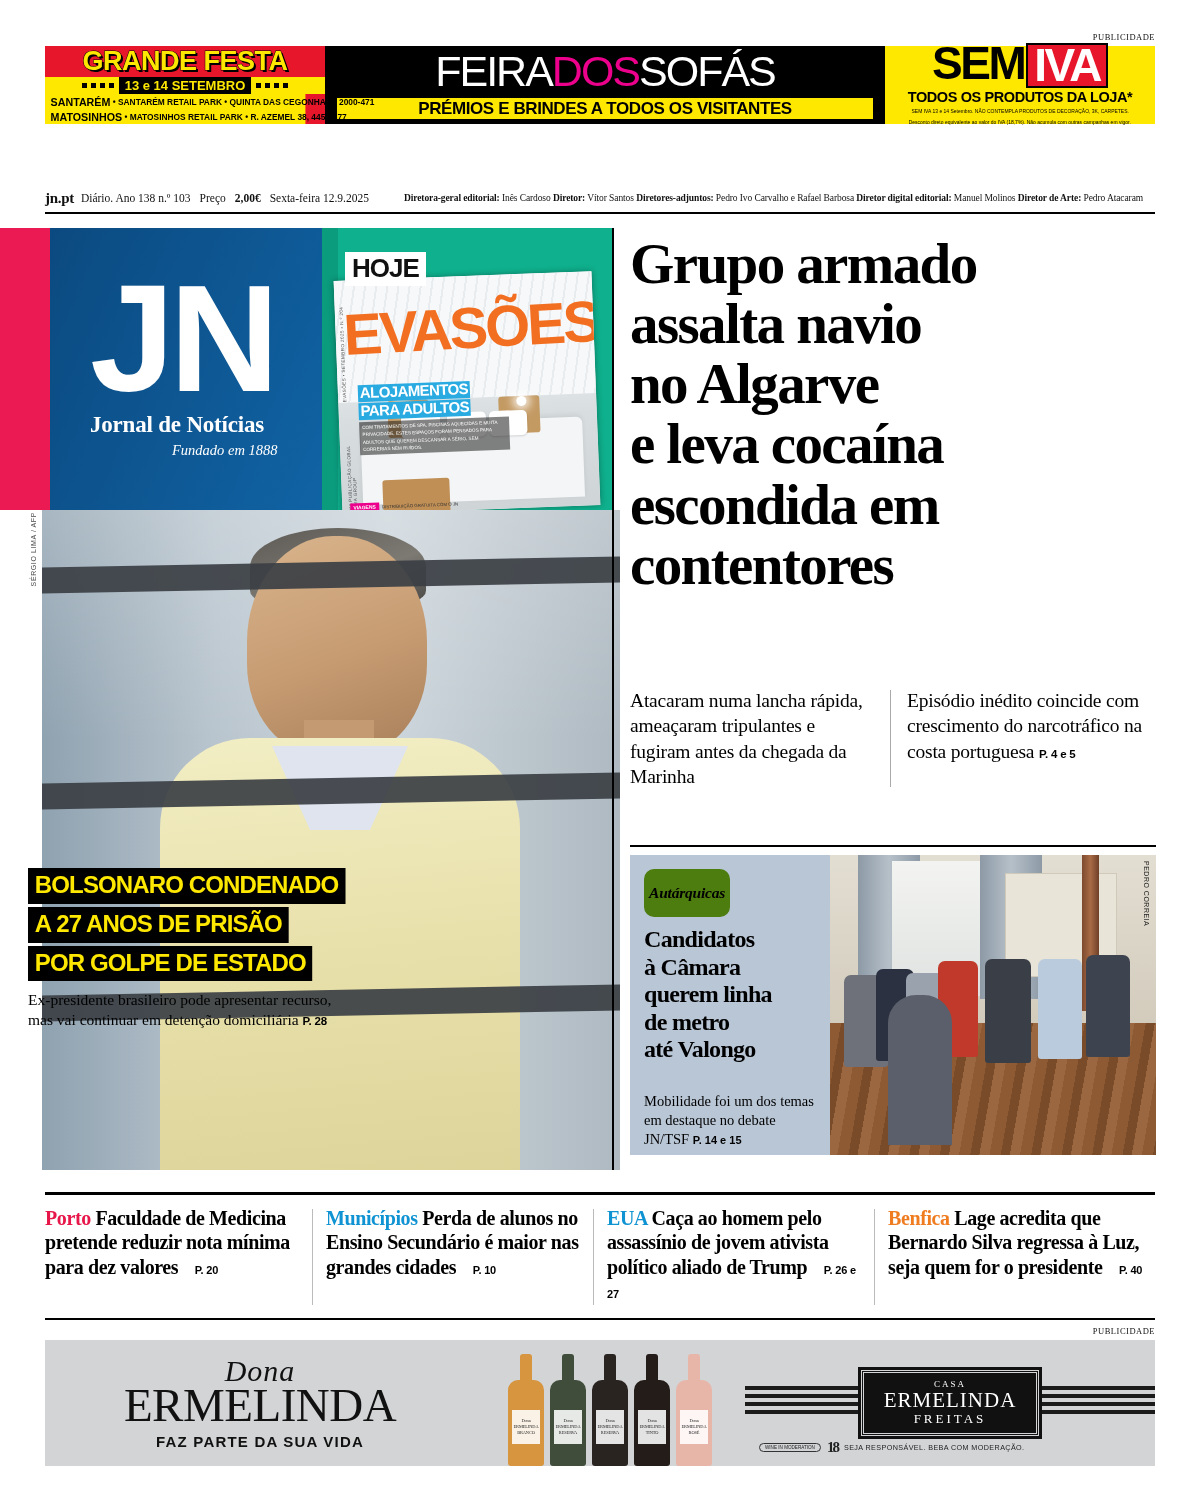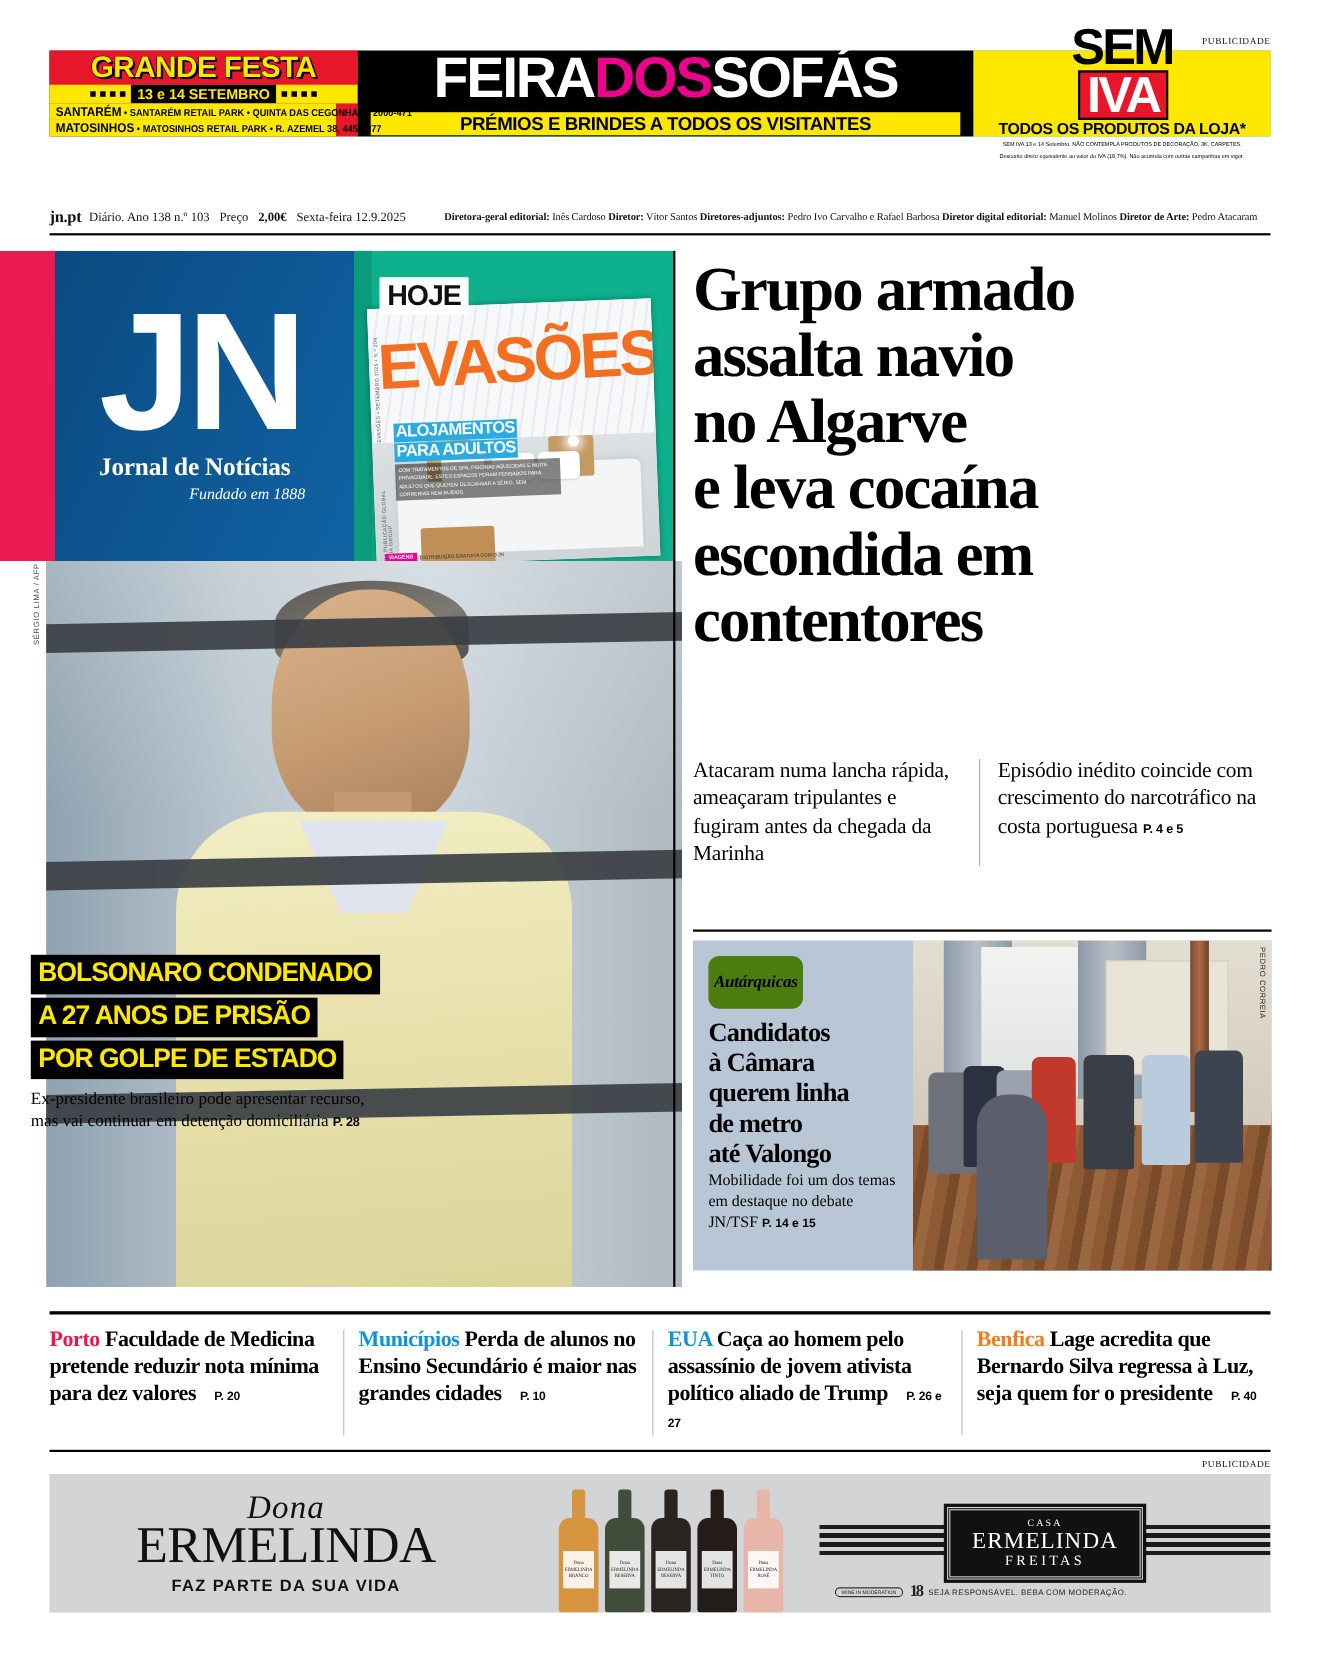--- a/index.html
+++ b/index.html
@@ -19,28 +19,28 @@
     letter-spacing:-.5px;-webkit-text-stroke:1px #000;paint-order:stroke fill;text-shadow:2px 2px 0 #000;}
   .gf-yellowbar{height:20px;background:#ffe800;display:flex;align-items:center;justify-content:center;gap:5px;}
   .gf-dots{display:flex;gap:4px;}
   .gf-dots i{width:5px;height:5px;background:#000;display:block;}
   .gf-date{background:#000;color:#ffe800;font-family:"Liberation Sans",sans-serif;font-weight:bold;font-size:13px;padding:1px 6px;}
   .gf-line{height:21px;background:#ffe800;display:flex;align-items:center;padding-left:6px;
     font-family:"Liberation Sans",sans-serif;font-size:9px;font-weight:bold;color:#000;
     white-space:nowrap;transform:scaleX(.93);transform-origin:left center;}
   .gf-line b{font-size:11.5px;}
   .ad-mid{flex:1;background:#000;display:flex;flex-direction:column;justify-content:center;padding:0 12px;}
-  .ad-mid-h{font-family:"Liberation Sans",sans-serif;font-weight:bold;font-size:52px;letter-spacing:-2px;
+  .ad-mid-h{font-family:"Liberation Sans",sans-serif;font-weight:normal;font-size:43px;letter-spacing:-2px;
     color:#fff;line-height:.95;text-align:center;}
   .ad-mid-h .pink{color:#ec008c;}
   .ad-mid-sub{margin-top:6px;background:#ffe800;color:#000;font-family:"Liberation Sans",sans-serif;
     font-weight:bold;font-size:17px;letter-spacing:-.4px;text-align:center;line-height:1.25;}
   .ad-right{width:270px;background:#ffe800;display:flex;flex-direction:column;justify-content:center;align-items:center;padding:3px 6px;box-sizing:border-box;}
-  .semiva{display:flex;align-items:center;font-family:"Liberation Sans",sans-serif;font-weight:bold;
-    font-size:46px;line-height:.9;letter-spacing:-2.5px;flex-direction:column;}
+  .semiva{display:flex;font-family:"Liberation Sans",sans-serif;font-weight:bold;
+    font-size:46px;line-height:.9;letter-spacing:-2.5px;}
   .semiva .sem{color:#000;}
   .semiva .iva{color:#fff;background:#e8162a;padding:0 6px;border:2px solid #000;margin-left:2px;}
   .semiva-sub{font-family:"Liberation Sans",sans-serif;font-weight:bold;font-size:14.5px;color:#000;letter-spacing:-.4px;margin-top:1px;}
   .semiva-fine{font-family:"Liberation Sans",sans-serif;font-size:5.2px;color:#000;text-align:center;line-height:1.5;margin-top:3px;transform:scaleX(.96);}
 
   
   .infoline{position:absolute;left:45px;top:186px;width:1110px;height:24px;
     display:flex;align-items:center;font-size:11.5px;color:#111;white-space:nowrap;}
   .infoline .jnpt{font-weight:bold;font-size:15px;letter-spacing:-.3px;margin-right:7px;text-align:right;}
   .infoline .seg{margin-right:9px;}
@@ -129,21 +129,21 @@
   .deck-sep{width:1px;background:#aaa;margin:2px 16px 2px 14px;}
   .deck b{font-family:"Liberation Sans",sans-serif;font-size:11.5px;letter-spacing:-.2px;}
   .hrule-mid{position:absolute;left:630px;top:845px;width:526px;height:2px;background:#000;}
 
   
   .autq{position:absolute;left:630px;top:855px;width:200px;height:300px;background:#b9c6d6;padding:14px 12px 0 14px;box-sizing:border-box;}
   .autq-kick{display:inline-block;background:#4d7c0f;font-family:"Liberation Serif",serif;font-style:italic;
     font-weight:bold;font-size:15.5px;padding:15px 5px;letter-spacing:-.2px;border-radius:10px;}
   .autq h2{margin:9px 0 0 0;font-family:"Liberation Serif",serif;font-weight:bold;font-size:24px;
     line-height:1.15;letter-spacing:-.7px;}
-  .autq-deck{font-family:"Liberation Serif",serif;font-size:14.5px;line-height:1.3;}
+  .autq-deck{margin-top:28px;font-family:"Liberation Serif",serif;font-size:14.5px;line-height:1.3;}
   .autq-deck b{font-family:"Liberation Sans",sans-serif;font-size:11px;}
   .autq-photo{position:absolute;left:830px;top:855px;width:326px;height:300px;overflow:hidden;
     background:linear-gradient(180deg,#d8d2c6 0%,#cfc7b8 48%,#8a5a32 56%,#6d4424 100%);}
   .ap-wall{position:absolute;left:0;top:0;width:100%;height:56%;background:linear-gradient(180deg,#e3ded2 0%,#d3ccbd 100%);}
   .ap-curtain{position:absolute;top:0;width:62px;height:48%;background:linear-gradient(90deg,#8d9aa6,#b6c0c9,#8d9aa6);}
   .ap-window{position:absolute;left:62px;top:2%;width:90px;height:45%;background:linear-gradient(180deg,#f3f4f2,#dfe2e0);}
   .ap-panel{position:absolute;left:175px;top:6%;width:110px;height:34%;background:#e8e4d8;border:1px solid #cfc9ba;}
   .ap-pillar{position:absolute;left:252px;top:0;width:17px;height:52%;background:linear-gradient(90deg,#7d4a2e,#a86b46,#6e3f27);}
   .ap-floor{position:absolute;left:0;top:56%;width:100%;height:44%;
     background:repeating-linear-gradient(100deg,#8d5a33 0 11px,#7a4b29 11px 20px,#9a6740 20px 30px);}

